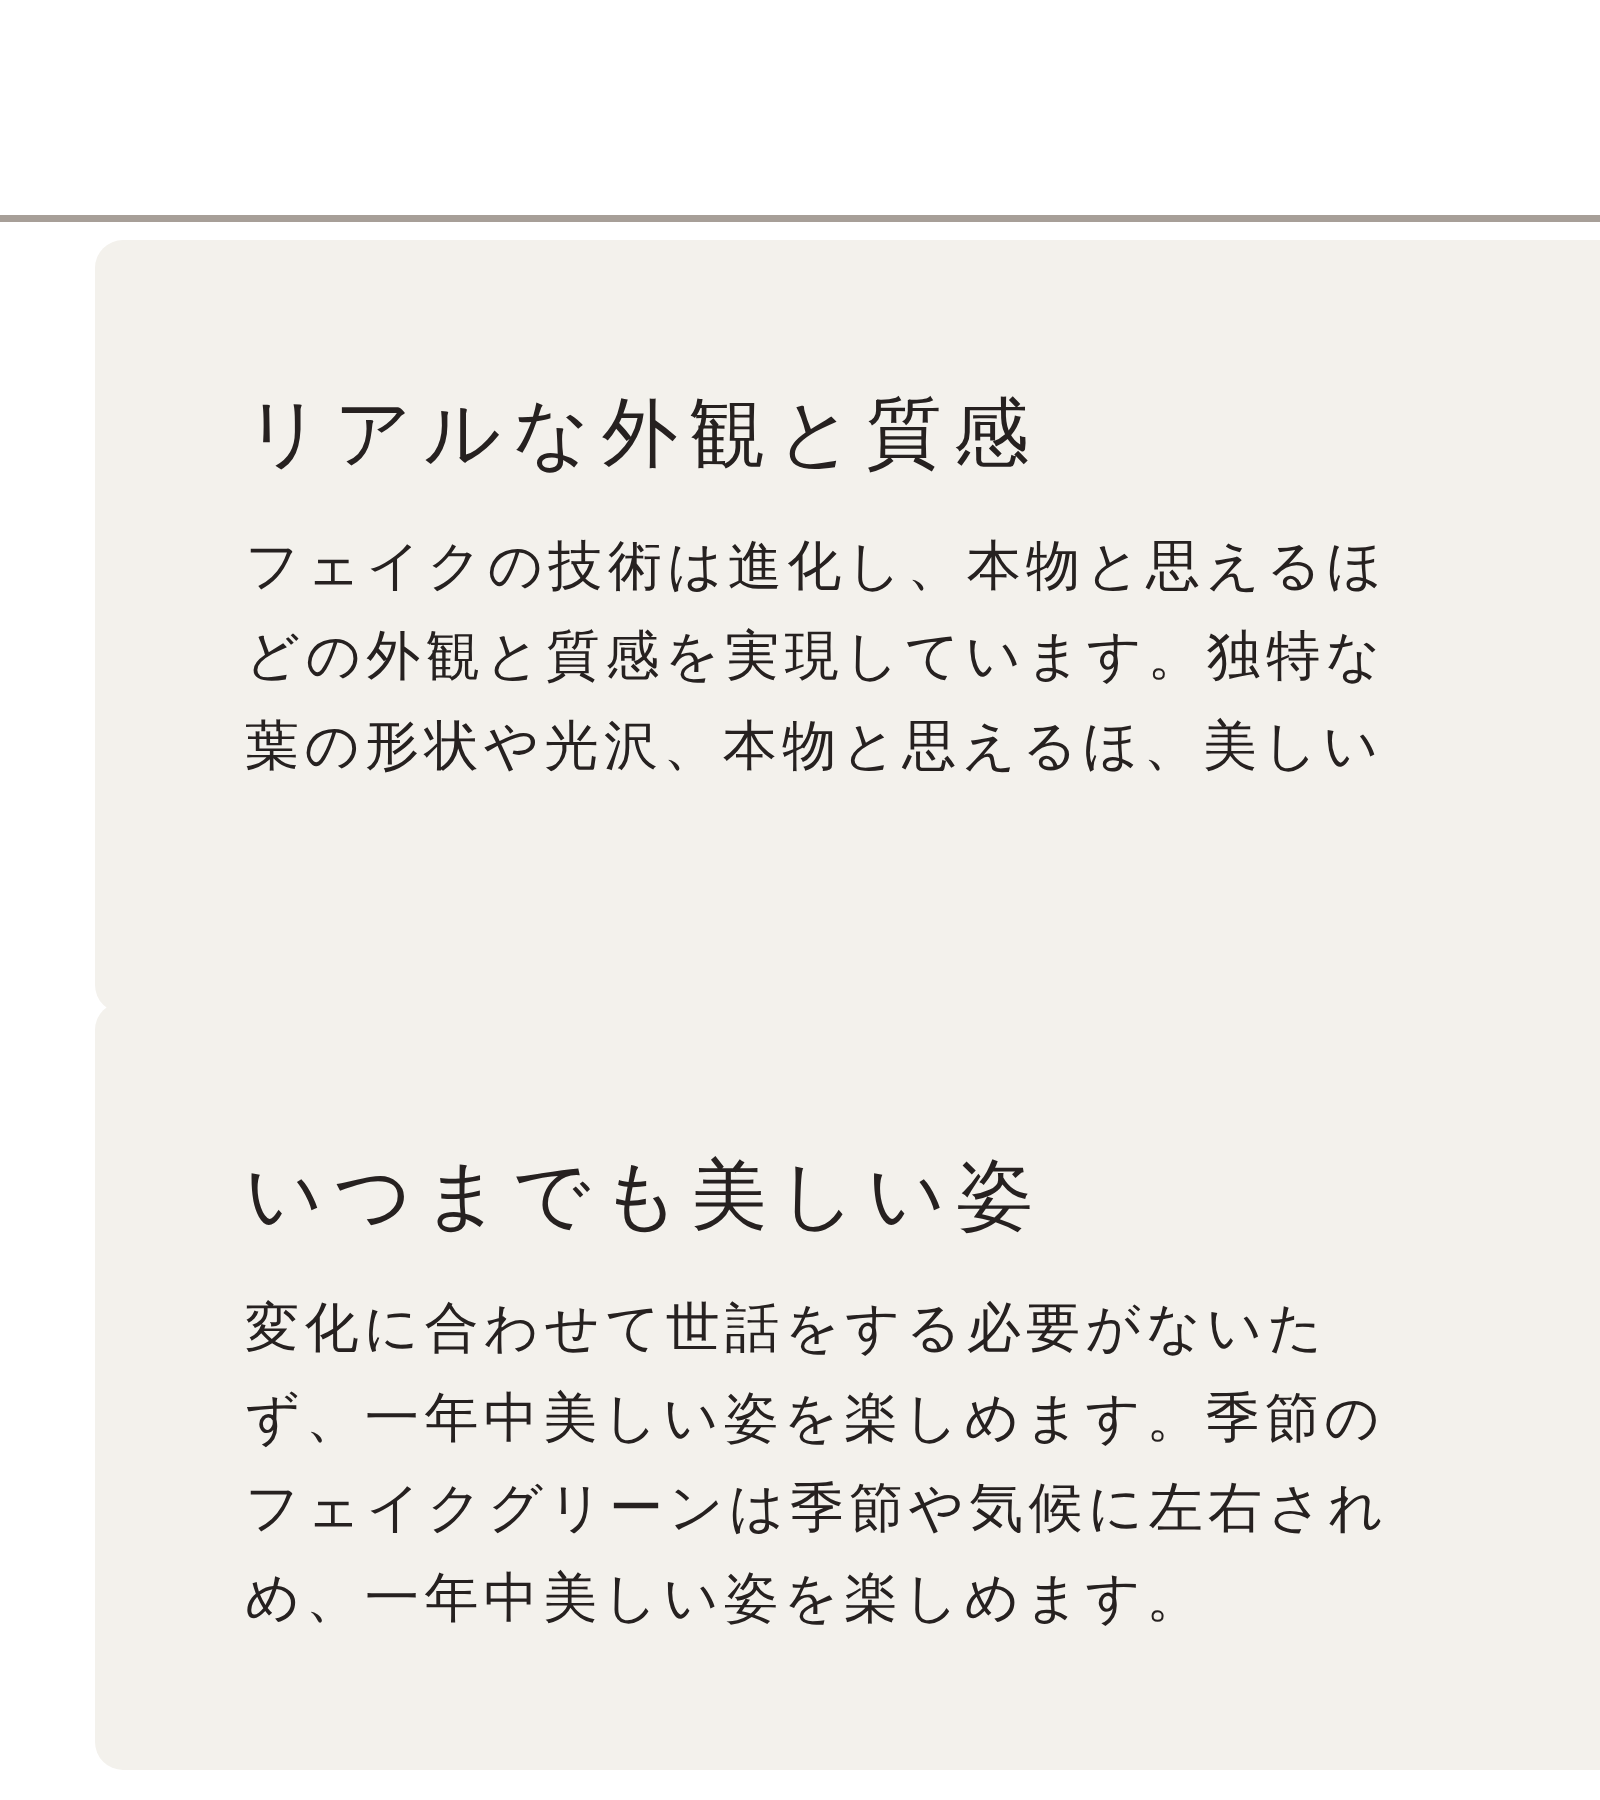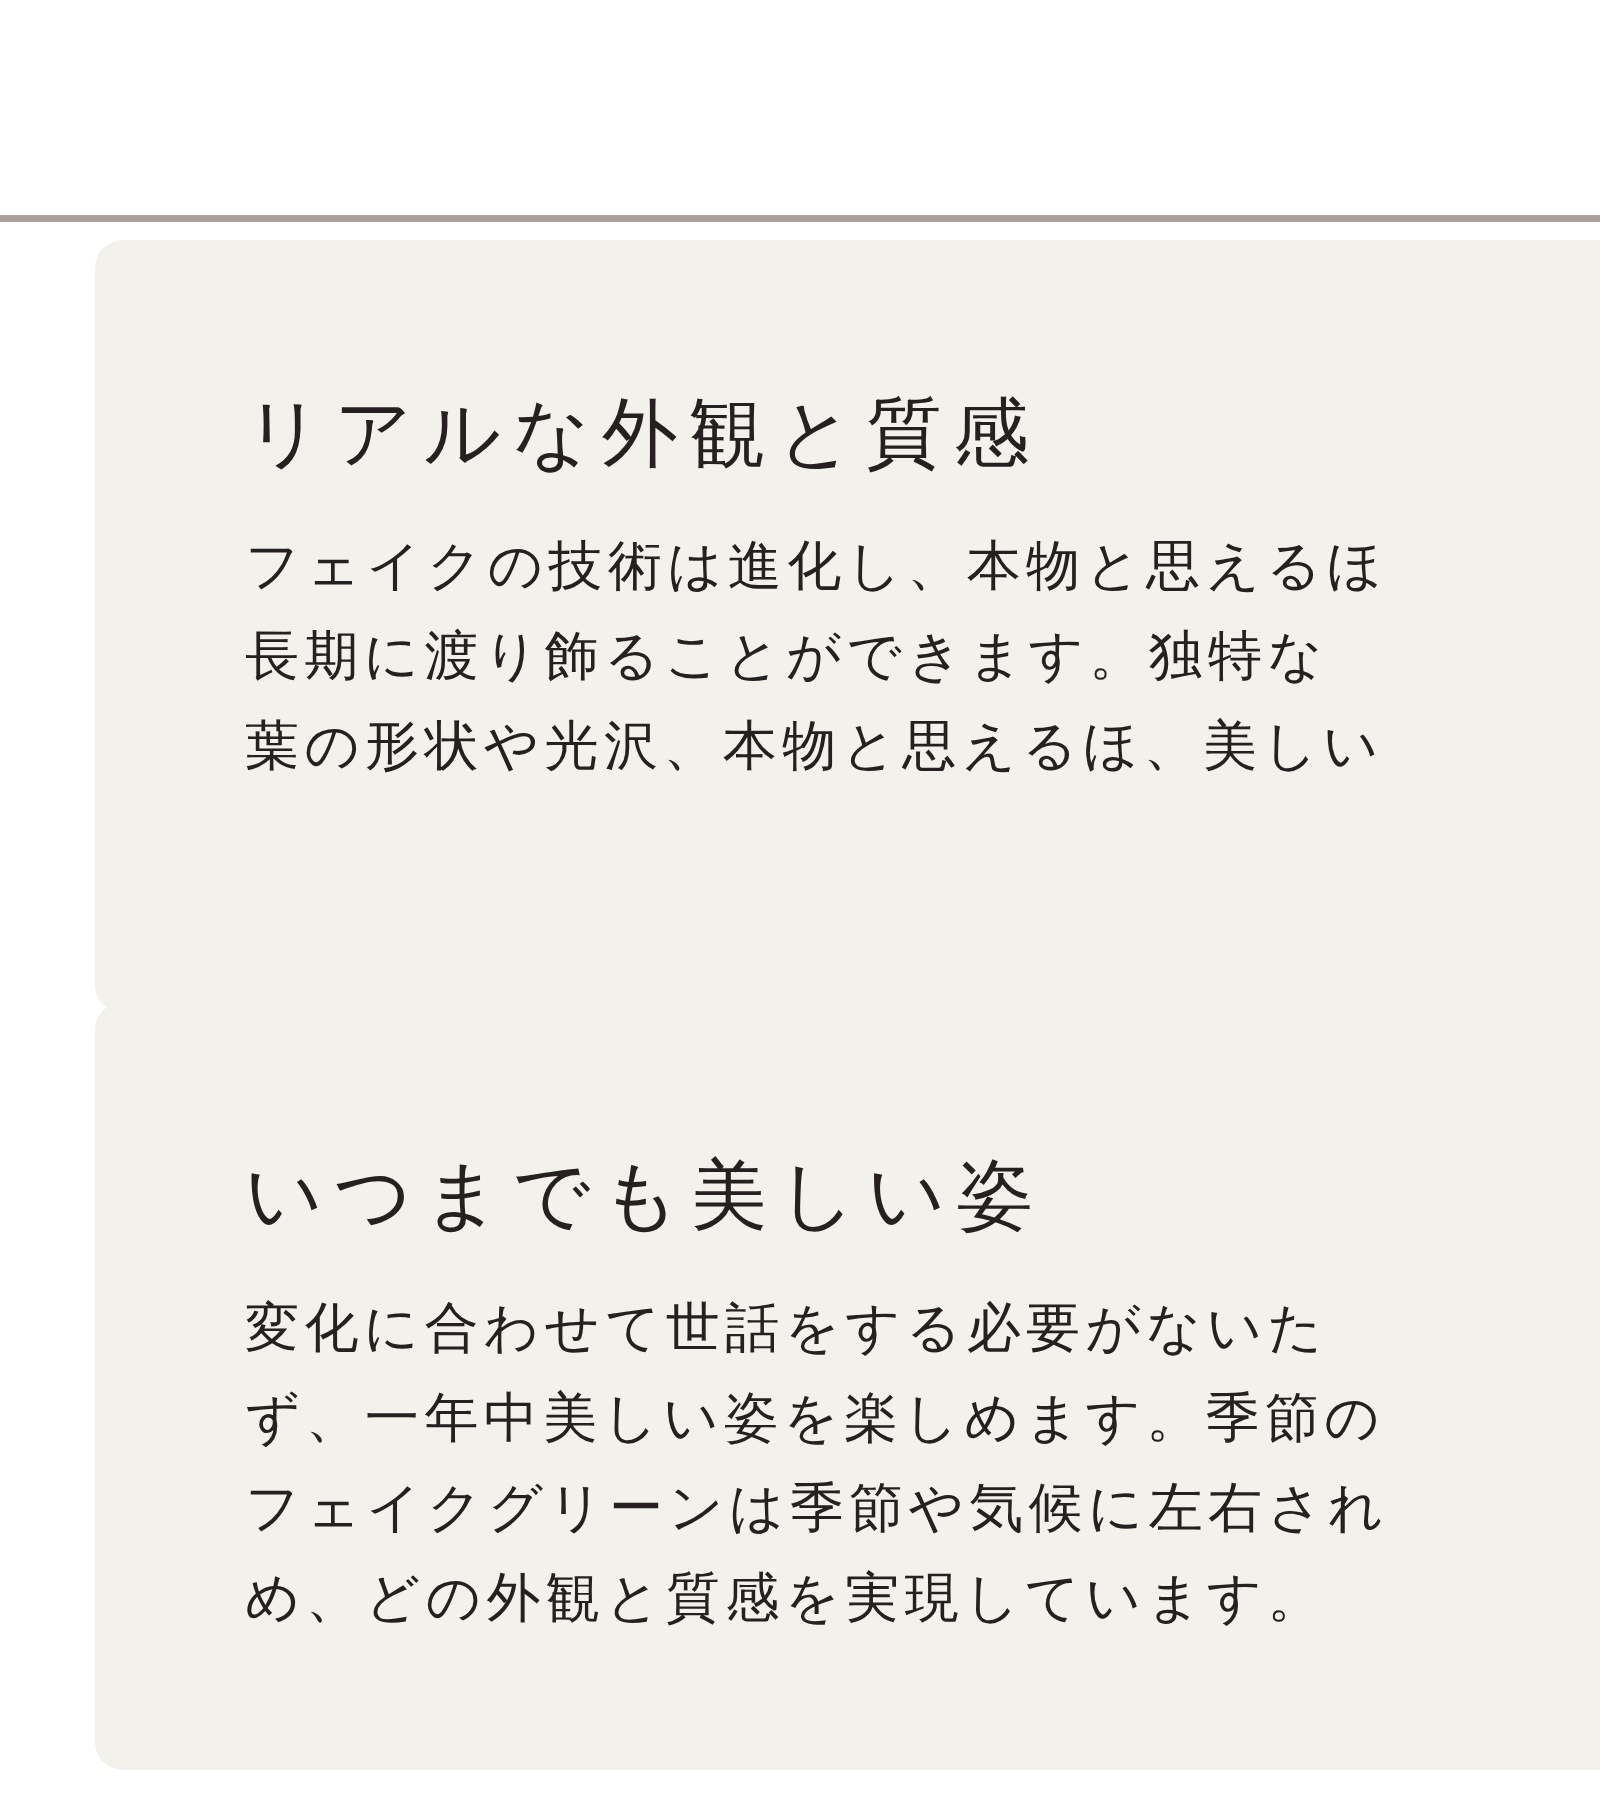--- a/index.html
+++ b/index.html
@@ -64,28 +64,28 @@
 <body>
 
 <div class="page">
 
   <div class="top-divider"></div>
 
   <section class="card card-1">
     <h2 class="card-title">リアルな外観と質感</h2>
     <div class="card-body">
         <div class="body-line">フェイクの技術は進化し、本物と思えるほ</div>
-        <div class="body-line">長期に渡り飾ることができます。独特な</div>
+        <div class="body-line">どの外観と質感を実現しています。独特な</div>
         <div class="body-line">葉の形状や光沢、本物と思えるほ、美しい</div>
       </div>
   </section>
 
   <section class="card card-2">
     <h2 class="card-title">いつまでも美しい姿</h2>
     <div class="card-body">
         <div class="body-line">変化に合わせて世話をする必要がないた</div>
         <div class="body-line">ず、一年中美しい姿を楽しめます。季節の</div>
         <div class="body-line">フェイクグリーンは季節や気候に左右され</div>
-        <div class="body-line">め、どの外観と質感を実現しています。</div>
+        <div class="body-line">め、一年中美しい姿を楽しめます。</div>
       </div>
   </section>
 
 </div>
 
 </body></html>

